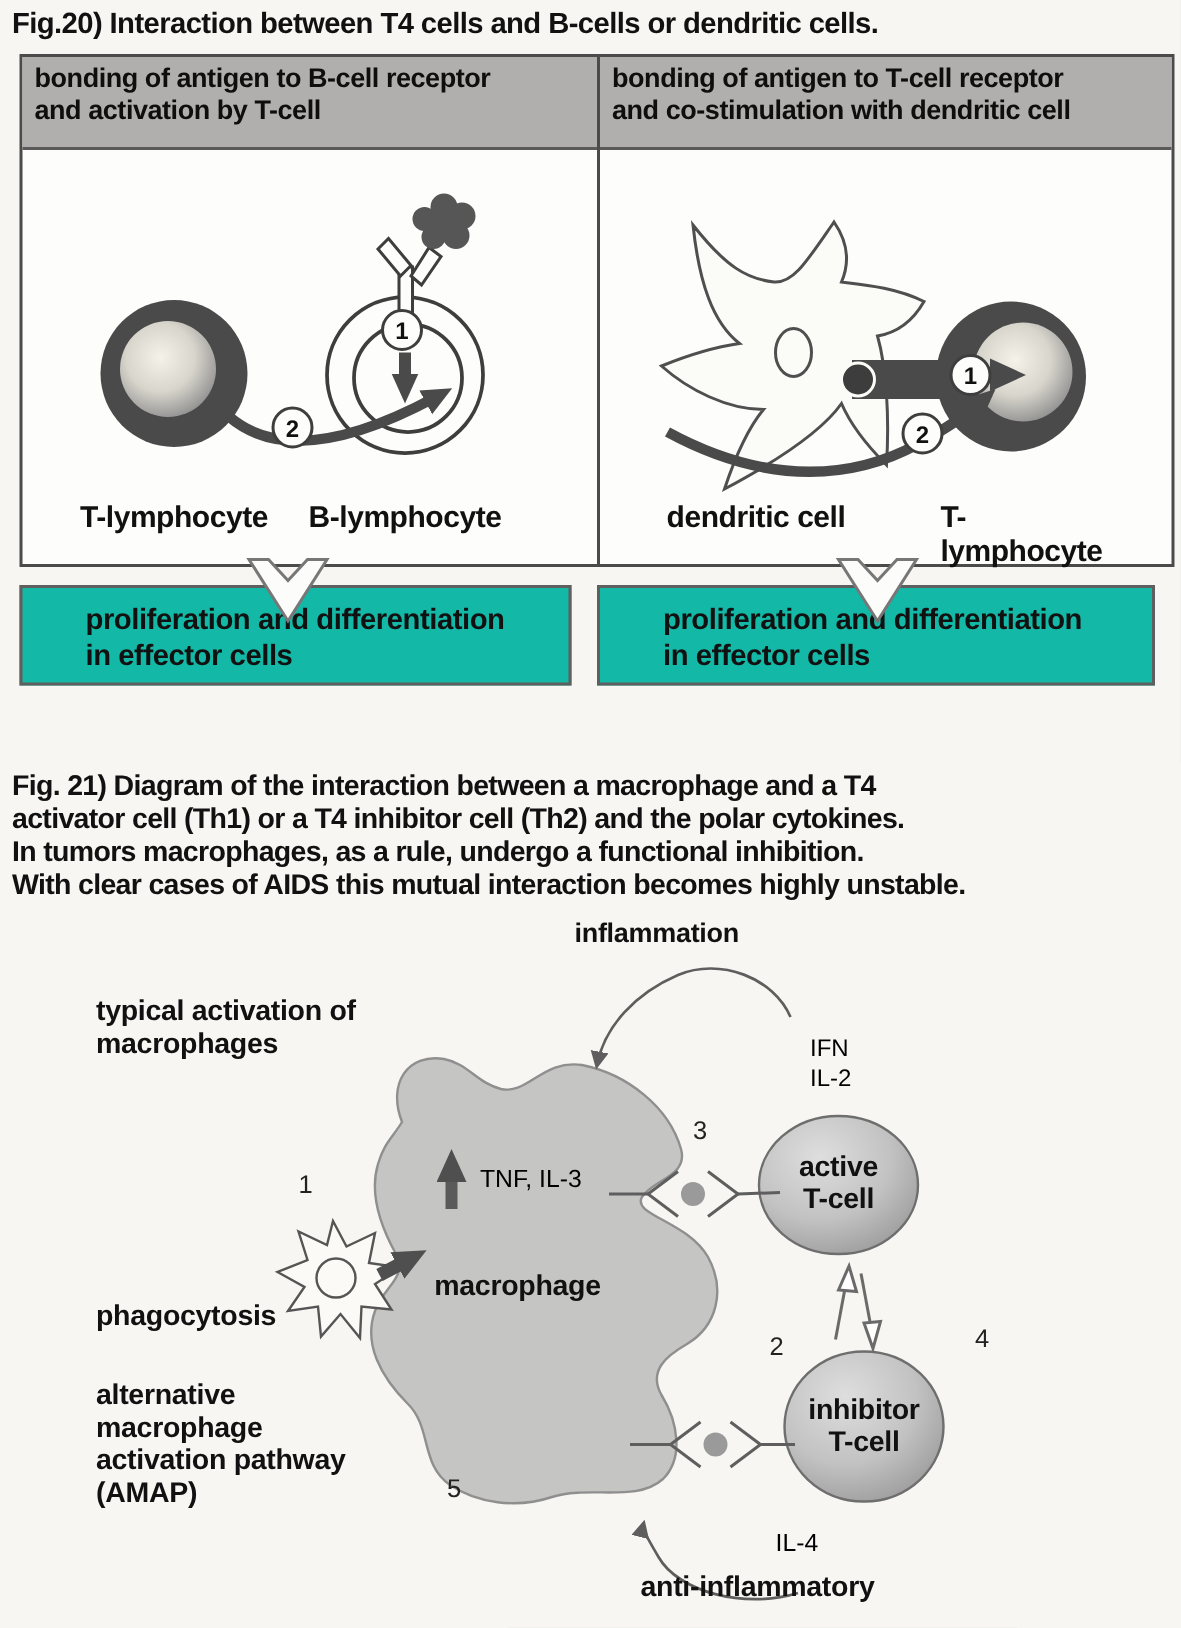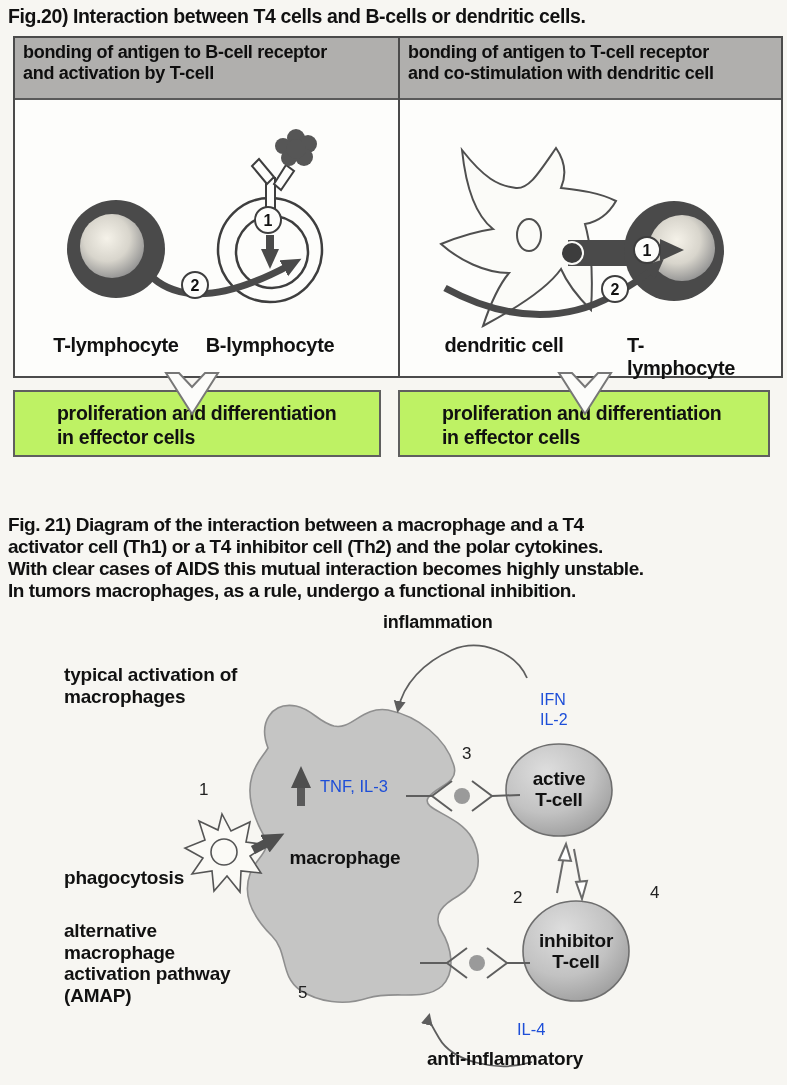--- a/index.html
+++ b/index.html
@@ -13,33 +13,33 @@
   #fig20-title{left:8px;top:5px;font-size:19.5px;font-weight:700;letter-spacing:-0.4px;}
   .panel{background:#fdfdfb;border:2px solid #4b4b4b;}
   #panel-left{left:13px;top:36px;width:364px;height:338px;padding-left:31px;}
   #panel-right{left:398px;top:36px;width:381px;height:338px;}
   .panel-header{position:absolute;left:0;top:0;right:0;height:62px;background:#b0afad;
     border-bottom:2px solid #5a5a5a;padding:4px 8px 0 8px;font-size:18px;font-weight:700;
     line-height:21px;letter-spacing:-0.3px;color:#0e0e0e;white-space:pre-line;box-sizing:border-box;}
   .panel-svg{position:absolute;left:0;top:0;}
   .cell-label{position:absolute;font-size:20px;font-weight:700;transform:translateX(-50%);
     letter-spacing:-0.3px;}
-  .result-box{background:#bef264;border:2px solid #5f5f5f;box-sizing:border-box;
+  .result-box{background:#14b8a6;border:2px solid #5f5f5f;box-sizing:border-box;
     font-size:19.5px;font-weight:700;line-height:24px;letter-spacing:-0.3px;
     padding:9px 6px 0 42px;white-space:pre-line;}
   #result-left{left:13px;top:390px;width:368px;height:67px;}
   #result-right{left:398px;top:390px;width:372px;height:67px;}
   .flow-arrow{z-index:5;}
 
   
   #fig21-caption{left:8px;top:514px;font-size:19px;font-weight:700;line-height:22px;
     letter-spacing:-0.45px;}
   .f21-label{position:absolute;font-size:19px;font-weight:700;line-height:21.5px;
     letter-spacing:-0.2px;}
-  .f21-small{position:absolute;font-size:16.5px;font-weight:400;line-height:19.5px;color:#1d4ed8;}
+  .f21-small{position:absolute;font-size:16.5px;font-weight:400;line-height:19.5px;color:#000000;}
   .f21-num{position:absolute;font-size:17px;font-weight:400;color:#222;}
   .cell-text{position:absolute;font-size:19px;font-weight:700;line-height:21px;
     text-align:center;transform:translate(-50%,-50%);white-space:pre-line;letter-spacing:-0.2px;}
 </style>
 </head>
 <body>
 
 <div id="page">
 
   <div class="abs" id="fig20-title">Fig.20)   Interaction between T4 cells and B-cells or dendritic cells.</div>
@@ -143,22 +143,22 @@
   </svg>
 
   <div class="abs result-box" id="result-left">proliferation and differentiation
 in effector cells</div>
   <div class="abs result-box" id="result-right">proliferation and differentiation
 in effector cells</div>
 
   <div class="abs" id="fig21-caption">
     <div>Fig. 21)   Diagram of the interaction between a macrophage and a T4</div>
     <div>activator cell (Th1) or a T4 inhibitor cell (Th2) and the polar cytokines.</div>
+    <div>In tumors macrophages, as a rule, undergo a functional inhibition.</div>
     <div>With clear cases of AIDS this mutual interaction  becomes highly unstable.</div>
-    <div>In tumors macrophages, as a rule, undergo a functional inhibition.</div>
   </div>
 
   <svg class="abs" style="left:0;top:600px;" width="787" height="485" viewBox="0 0 787 485">
     <defs>
       <radialGradient id="gradT" cx="38%" cy="30%" r="75%">
         <stop offset="0%" stop-color="#dedede"></stop>
           <stop offset="60%" stop-color="#c2c2c2"></stop>
           <stop offset="100%" stop-color="#9e9e9e"></stop>
       </radialGradient>
       <marker id="mThin" markerUnits="userSpaceOnUse" markerWidth="14" markerHeight="14" refX="9" refY="6" orient="auto">

